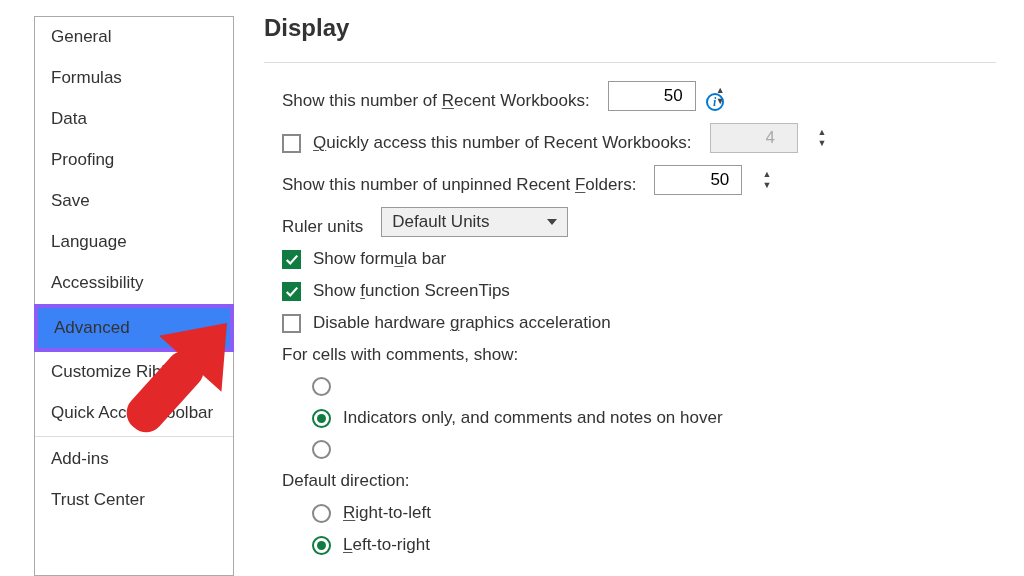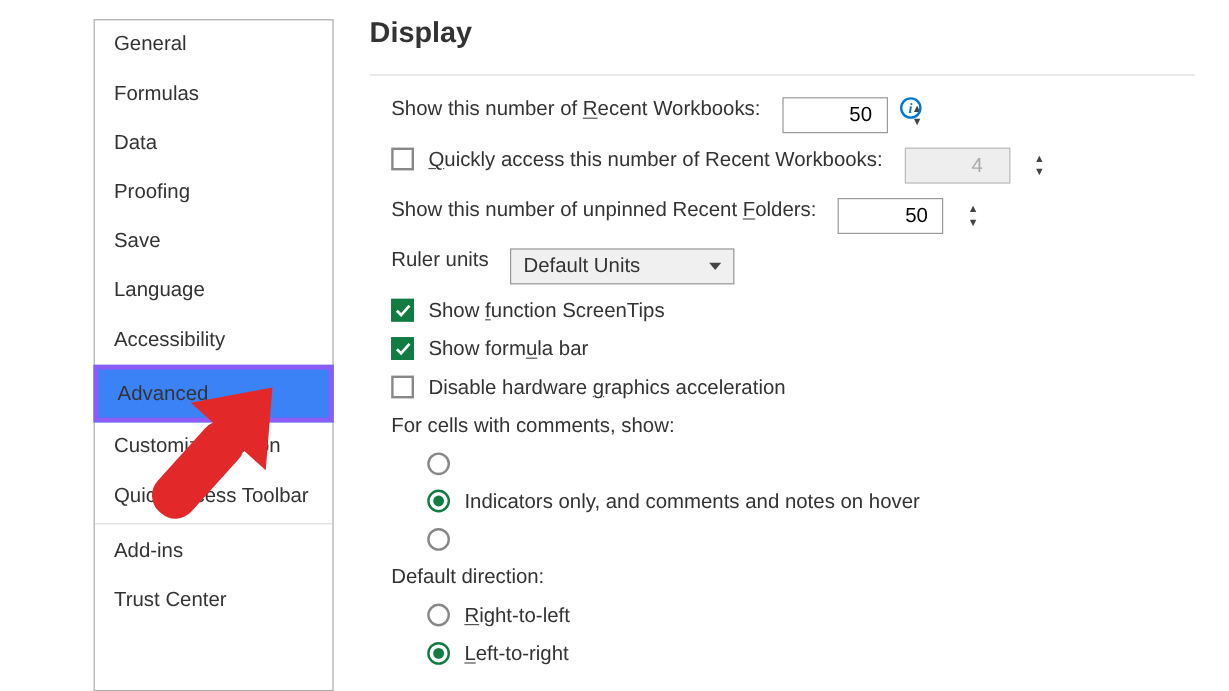--- a/index.html
+++ b/index.html
@@ -19,21 +19,20 @@
   }
   
   .sidebar {
     width: 200px;
     border: 1px solid #aaa;
     border-top: 1px solid #aaa;
     display: flex;
     flex-direction: column;
     background: #fff;
     margin-top: 16px;
-    margin-left: 44px;
   }
   .sidebar-item {
     padding: 10px 16px;
     cursor: pointer;
     border-bottom: 1px solid transparent;
   }
   .sidebar-item.selected {
     background: #3b82f6;
     border: 4px solid #8b5cf6;
     margin: 0 -1px;
@@ -52,21 +51,21 @@
     font-weight: 700;
     font-size: 24px;
     margin-bottom: 20px;
   }
   .hr {
     border-top: 1px solid #ddd;
     margin-bottom: 18px;
   }
   .row {
     display: flex;
-    align-items: flex-start;
+    align-items: flex-end;
     margin-bottom: 12px;
   }
   .row.indent { padding-left: 18px; }
   .row.indent2 { padding-left: 48px; }
   .label { margin-right: 18px; }
   
   .spin {
     display: inline-flex;
     border: 1px solid #999;
     height: 30px;
@@ -248,32 +247,32 @@
       </span>
     </div>
 
     <div class="row indent">
       <span class="chk checked">
         <svg viewBox="0 0 16 16">
             <path d="M2 8 L6 12 L14 3" stroke="#fff" stroke-width="2.5" fill="none"></path>
           </svg>
       </span>
       <span>
-        <span>Show </span><span class="ul">f</span><span>unction ScreenTips</span>
+        <span>Show form</span><span class="ul">u</span><span>la bar</span>
       </span>
     </div>
 
     <div class="row indent">
       <span class="chk checked">
         <svg viewBox="0 0 16 16">
             <path d="M2 8 L6 12 L14 3" stroke="#fff" stroke-width="2.5" fill="none"></path>
           </svg>
       </span>
       <span>
-        <span>Show form</span><span class="ul">u</span><span>la bar</span>
+        <span>Show </span><span class="ul">f</span><span>unction ScreenTips</span>
       </span>
     </div>
 
     <div class="row indent">
       <span class="chk">
         
       </span>
       <span>
         <span>Disable hardware </span><span class="ul">g</span><span>raphics acceleration</span>
       </span>

